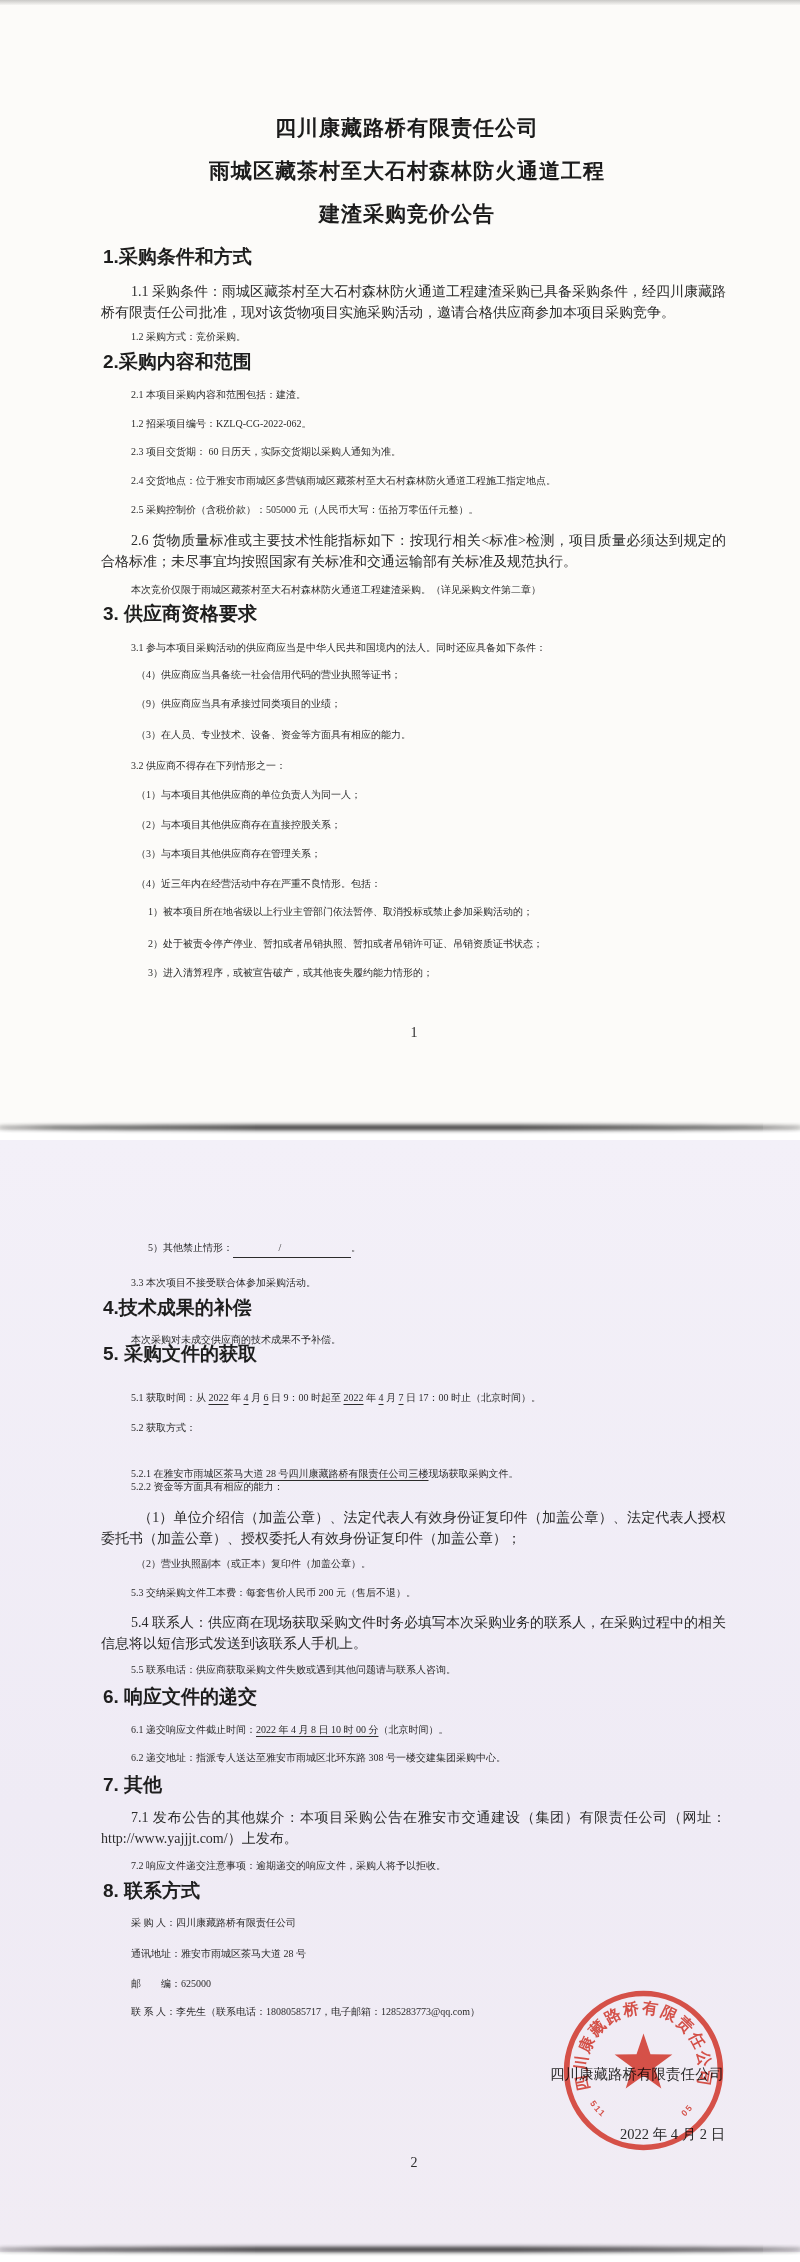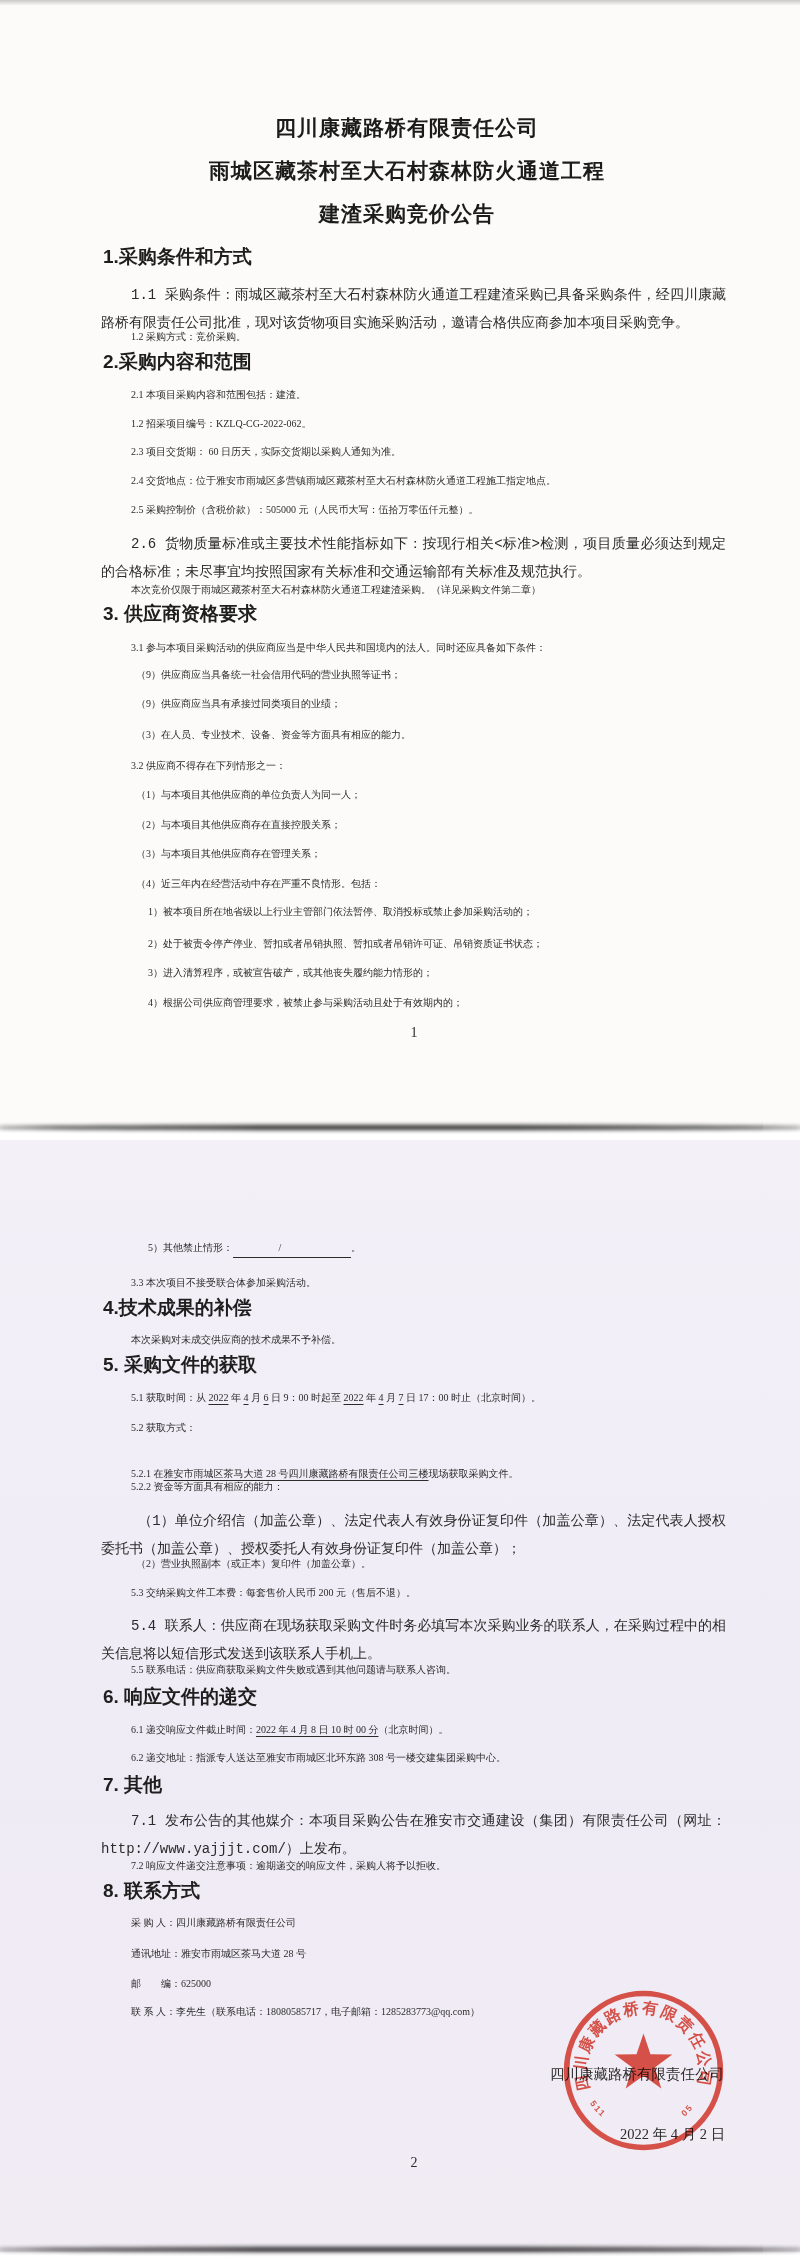--- a/index.html
+++ b/index.html
@@ -12,21 +12,21 @@
   .page2{top:1140px;height:1112px;background:linear-gradient(#f3f0f8,#efebf5 60%,#f1ecf4);}
   .page::after{content:"";position:absolute;left:-3px;right:-3px;bottom:0px;height:5px;
                background:#141414;filter:blur(2.2px);opacity:.9;border-radius:45%;}
   .abs{position:absolute;font-size:10px;line-height:20px;white-space:nowrap;}
   .t{left:131px;}           
   .i1{left:136px;}          
   .i2{left:148px;}          
   .hd{position:absolute;left:103px;font-family:"Liberation Sans","DejaVu Sans",sans-serif;
       font-weight:bold;font-size:19px;line-height:24px;white-space:nowrap;color:#1e1e1e;}
   .wrap{position:absolute;left:101px;width:625px;text-indent:30px;text-align:justify;
-        font-size:14px;line-height:28px;white-space:normal;font-family:Liberation Mono, monospace;}
+        font-size:14px;line-height:21px;white-space:normal;}
   .wrap.ind37{text-indent:37px;}
   .titleline{position:absolute;left:0;width:814px;text-align:center;
              font-family:"Liberation Sans","DejaVu Sans",sans-serif;font-weight:bold;
              font-size:21px;line-height:30px;color:#1b1b1b;letter-spacing:1px;}
   .pagenum{position:absolute;left:0;width:828px;text-align:center;font-size:14px;}
   .ul{text-decoration:underline;text-underline-offset:3px;}
   .blankline{display:inline-block;width:118px;border-bottom:1px solid #2b2b2b;
              text-align:center;line-height:15px;height:17px;vertical-align:bottom;}
   .blankline span{position:relative;left:-12px;}
   .seal{position:absolute;left:559px;top:846px;width:169px;height:169px;
@@ -52,46 +52,45 @@
     <div class="abs t" style="top:380px">2.1 本项目采购内容和范围包括：建渣。</div>
     <div class="abs t" style="top:409px">1.2 招采项目编号：KZLQ-CG-2022-062。</div>
     <div class="abs t" style="top:437px">2.3 项目交货期：  60 日历天，实际交货期以采购人通知为准。</div>
     <div class="abs t" style="top:466px">2.4 交货地点：位于雅安市雨城区多营镇雨城区藏茶村至大石村森林防火通道工程施工指定地点。</div>
     <div class="abs t" style="top:495px">2.5 采购控制价（含税价款）：505000 元（人民币大写：伍拾万零伍仟元整）。</div>
     <div class="wrap" style="top:525px">2.6 货物质量标准或主要技术性能指标如下：按现行相关&lt;标准&gt;检测，项目质量必须达到规定的合格标准；未尽事宜均按照国家有关标准和交通运输部有关标准及规范执行。</div>
     <div class="abs t" style="top:575px">本次竞价仅限于雨城区藏茶村至大石村森林防火通道工程建渣采购。（详见采购文件第二章）</div>
 
     <div class="hd" style="top:597px">3. 供应商资格要求</div>
     <div class="abs t" style="top:633px">3.1 参与本项目采购活动的供应商应当是中华人民共和国境内的法人。同时还应具备如下条件：</div>
-    <div class="abs i1" style="top:660px">（9）供应商应当具备统一社会信用代码的营业执照等证书；</div>
+    <div class="abs i1" style="top:660px">（4）供应商应当具备统一社会信用代码的营业执照等证书；</div>
     <div class="abs i1" style="top:689px">（9）供应商应当具有承接过同类项目的业绩；</div>
     <div class="abs i1" style="top:720px">（3）在人员、专业技术、设备、资金等方面具有相应的能力。</div>
     <div class="abs t" style="top:751px">3.2 供应商不得存在下列情形之一：</div>
     <div class="abs i1" style="top:780px">（1）与本项目其他供应商的单位负责人为同一人；</div>
     <div class="abs i1" style="top:810px">（2）与本项目其他供应商存在直接控股关系；</div>
     <div class="abs i1" style="top:839px">（3）与本项目其他供应商存在管理关系；</div>
     <div class="abs i1" style="top:869px">（4）近三年内在经营活动中存在严重不良情形。包括：</div>
     <div class="abs i2" style="top:897px">1）被本项目所在地省级以上行业主管部门依法暂停、取消投标或禁止参加采购活动的；</div>
     <div class="abs i2" style="top:929px">2）处于被责令停产停业、暂扣或者吊销执照、暂扣或者吊销许可证、吊销资质证书状态；</div>
     <div class="abs i2" style="top:958px">3）进入清算程序，或被宣告破产，或其他丧失履约能力情形的；</div>
-    <div class="abs i2" style="top:988px">4）根据公司供应商管理要求，被禁止参与采购活动且处于有效期内的；</div>
 
     <div class="pagenum" style="top:1020px">1</div>
   </div>
 
   <div class="page page2">
     <div class="abs i2" style="top:98px">
       <span>5）其他禁止情形：</span><span class="blankline"><span>/</span></span><span>。</span>
     </div>
     <div class="abs t" style="top:133px">3.3 本次项目不接受联合体参加采购活动。</div>
 
     <div class="hd" style="top:156px">4.技术成果的补偿</div>
     <div class="abs t" style="top:190px">本次采购对未成交供应商的技术成果不予补偿。</div>
 
-    <div class="hd" style="top:213px">5. 采购文件的获取</div>
+    <div class="hd" style="top:202px">5. 采购文件的获取</div>
     <div class="abs t" style="top:248px">
       <span>5.1 获取时间：从 </span><span class="ul">2022</span><span> 年 </span><span class="ul">4</span><span> 月 </span><span class="ul">6</span><span> 日 9：00 时起至 </span><span class="ul">2022</span><span> 年 </span><span class="ul">4</span><span> 月 </span><span class="ul">7</span><span> 日 17：00 时止（北京时间）。</span>
     </div>
     <div class="abs t" style="top:278px">5.2 获取方式：</div>
     <div class="abs t" style="top:324px">
       <span>5.2.1 在</span><span class="ul">雅安市雨城区茶马大道 28 号四川康藏路桥有限责任公司三楼</span><span>现场获取采购文件。</span>
     </div>
     <div class="abs t" style="top:337px">5.2.2 资金等方面具有相应的能力：</div>
     <div class="wrap ind37" style="top:367px">（1）单位介绍信（加盖公章）、法定代表人有效身份证复印件（加盖公章）、法定代表人授权委托书（加盖公章）、授权委托人有效身份证复印件（加盖公章）；</div>
     <div class="abs i1" style="top:414px">（2）营业执照副本（或正本）复印件（加盖公章）。</div>

